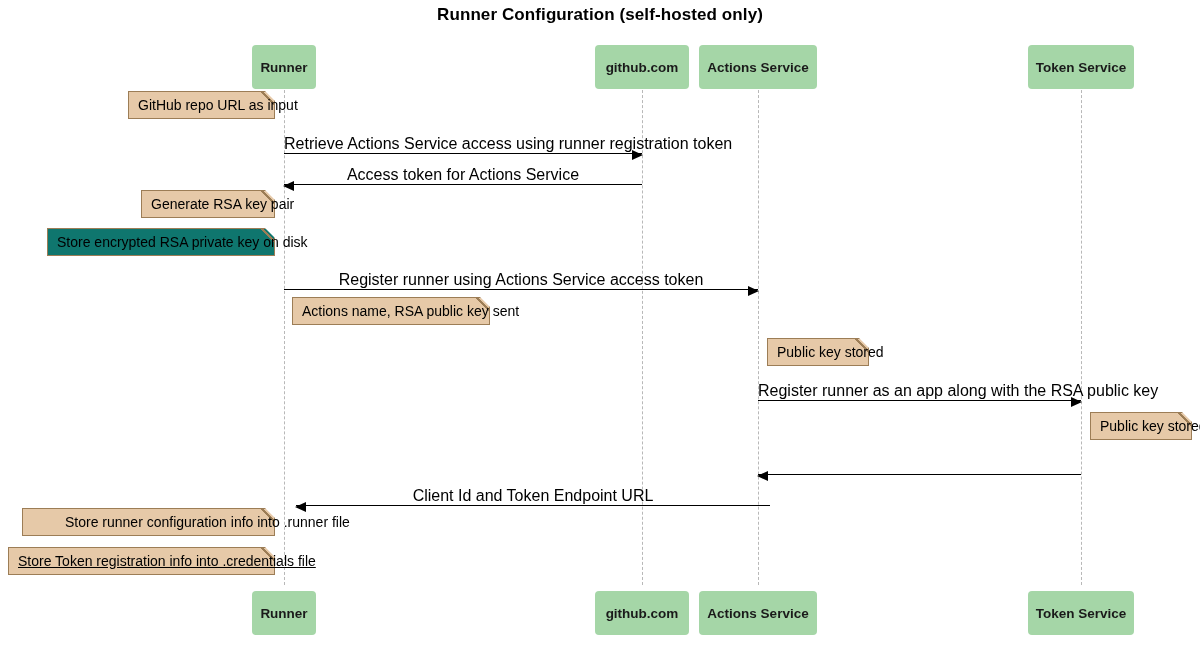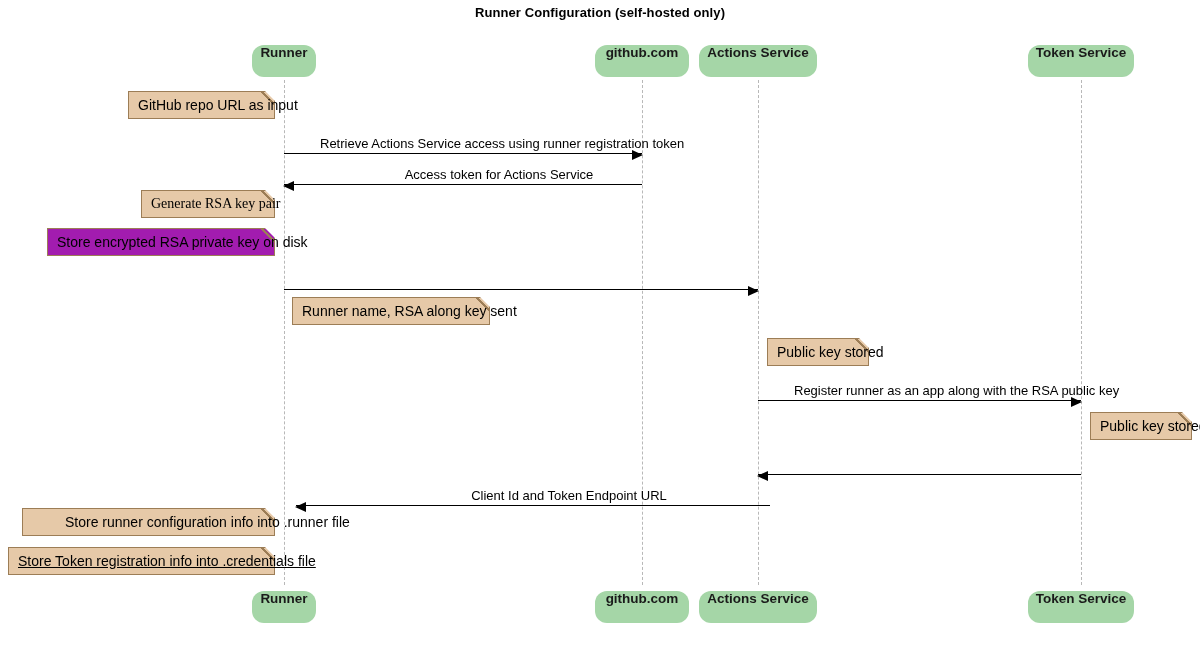--- a/index.html
+++ b/index.html
@@ -24,42 +24,43 @@
     height: 647px;
   }
 
   
   #diagram-title {
     position: absolute;
     left: 0;
     top: 5px;
     width: 1200px;
     text-align: center;
-    font-size: 13px;
+    font-size: 17px;
     font-weight: bold;
     letter-spacing: 0.1px;
     color: #000;
   }
 
   
   .lifeline {
     position: absolute;
     width: 1px;
     border-left: 1px dashed #b8b8b8;
     top: 80px;
     height: 505px;
   }
 
   
   .participant {
     position: absolute;
-    height: 32px;
+    height: 44px;
     background: #a5d6a7;
-    border-radius: 12px;
+    border-radius: 4px;
     display: flex;
+    align-items: center;
     justify-content: center;
     font-size: 13.5px;
     font-weight: bold;
     color: #1a1a1a;
     white-space: nowrap;
     box-sizing: border-box;
     padding: 0 12px;
   }
 
   
@@ -74,25 +75,24 @@
     height: 0;
     border-top: 1.3px solid #000;
     width: 100%;
   }
   .msg-label {
     position: absolute;
     left: 0;
     width: 100%;
     bottom: 4px;
     text-align: center;
-    font-size: 13px;
+    font-size: 16px;
     color: #000;
     white-space: nowrap;
     line-height: 13px;
-    padding-left: 36px;
   }
   .arrowhead {
     position: absolute;
     bottom: -5.5px;
     width: 0;
     height: 0;
     border-top: 5.5px solid transparent;
     border-bottom: 5.5px solid transparent;
   }
   .arrow-right .arrowhead {
@@ -190,48 +190,49 @@
         <div class="msg-label">Retrieve Actions Service access using runner registration token</div>
       </div>
       <div class="message arrow-left" style="left: 284px; top: 159px; width: 358px;">
         <div class="msg-line" style="border-top-color: rgb(0, 0, 0);"></div>
         <div class="arrowhead"></div>
         <div class="msg-label">Access token for Actions Service</div>
       </div>
       <div class="message arrow-right" style="left: 284px; top: 264px; width: 474px;">
         <div class="msg-line" style="border-top-color: rgb(0, 0, 0);"></div>
         <div class="arrowhead"></div>
+        <div class="msg-label">Register runner using Actions Service access token</div>
       </div>
       <div class="message arrow-right" style="left: 758px; top: 375px; width: 323px;">
         <div class="msg-line" style="border-top-color: rgb(0, 0, 0);"></div>
         <div class="arrowhead"></div>
         <div class="msg-label">Register runner as an app along with the RSA public key</div>
       </div>
       <div class="message arrow-left" style="left: 758px; top: 449px; width: 323px;">
         <div class="msg-line" style="border-top-color: rgb(0, 0, 0);"></div>
         <div class="arrowhead"></div>
       </div>
       <div class="message arrow-left" style="left: 296px; top: 480px; width: 474px;">
         <div class="msg-line" style="border-top-color: rgb(0, 0, 0);"></div>
         <div class="arrowhead"></div>
         <div class="msg-label">Client Id and Token Endpoint URL</div>
       </div>
     </div>
   <div id="notes-layer">
       <div class="note" style="left: 128px; top: 91px; width: 147px; background: rgb(230, 201, 168); border-color: rgb(156, 125, 86);">
         <span class="note-text">GitHub repo URL as input</span>
       </div>
-      <div class="note" style="left: 141px; top: 190px; width: 134px; background: rgb(230, 201, 168); border-color: rgb(156, 125, 86); font-family: Liberation Serif, serif;">
+      <div class="note" style="left: 141px; top: 190px; width: 134px; background: rgb(230, 201, 168); border-color: rgb(156, 125, 86);">
         <span class="note-text">Generate RSA key pair</span>
       </div>
-      <div class="note" style="left: 47px; top: 228px; width: 228px; background: #a21caf; border-color: rgb(156, 125, 86);">
+      <div class="note" style="left: 47px; top: 228px; width: 228px; background: #0f766e; border-color: rgb(156, 125, 86);">
         <span class="note-text">Store encrypted RSA private key on disk</span>
       </div>
       <div class="note" style="left: 292px; top: 297px; width: 198px; background: rgb(230, 201, 168); border-color: rgb(156, 125, 86);">
-        <span class="note-text">Runner name, RSA along key sent</span>
+        <span class="note-text">Actions name, RSA public key sent</span>
       </div>
       <div class="note" style="left: 767px; top: 338px; width: 102px; background: rgb(230, 201, 168); border-color: rgb(156, 125, 86);">
         <span class="note-text">Public key stored</span>
       </div>
       <div class="note" style="left: 1090px; top: 412px; width: 102px; background: rgb(230, 201, 168); border-color: rgb(156, 125, 86);">
         <span class="note-text">Public key stored</span>
       </div>
       <div class="note" style="left: 22px; top: 508px; width: 253px; background: rgb(230, 201, 168); border-color: rgb(156, 125, 86); padding-left: 42px;">
         <span class="note-text">Store runner configuration info into .runner file</span>
       </div>

